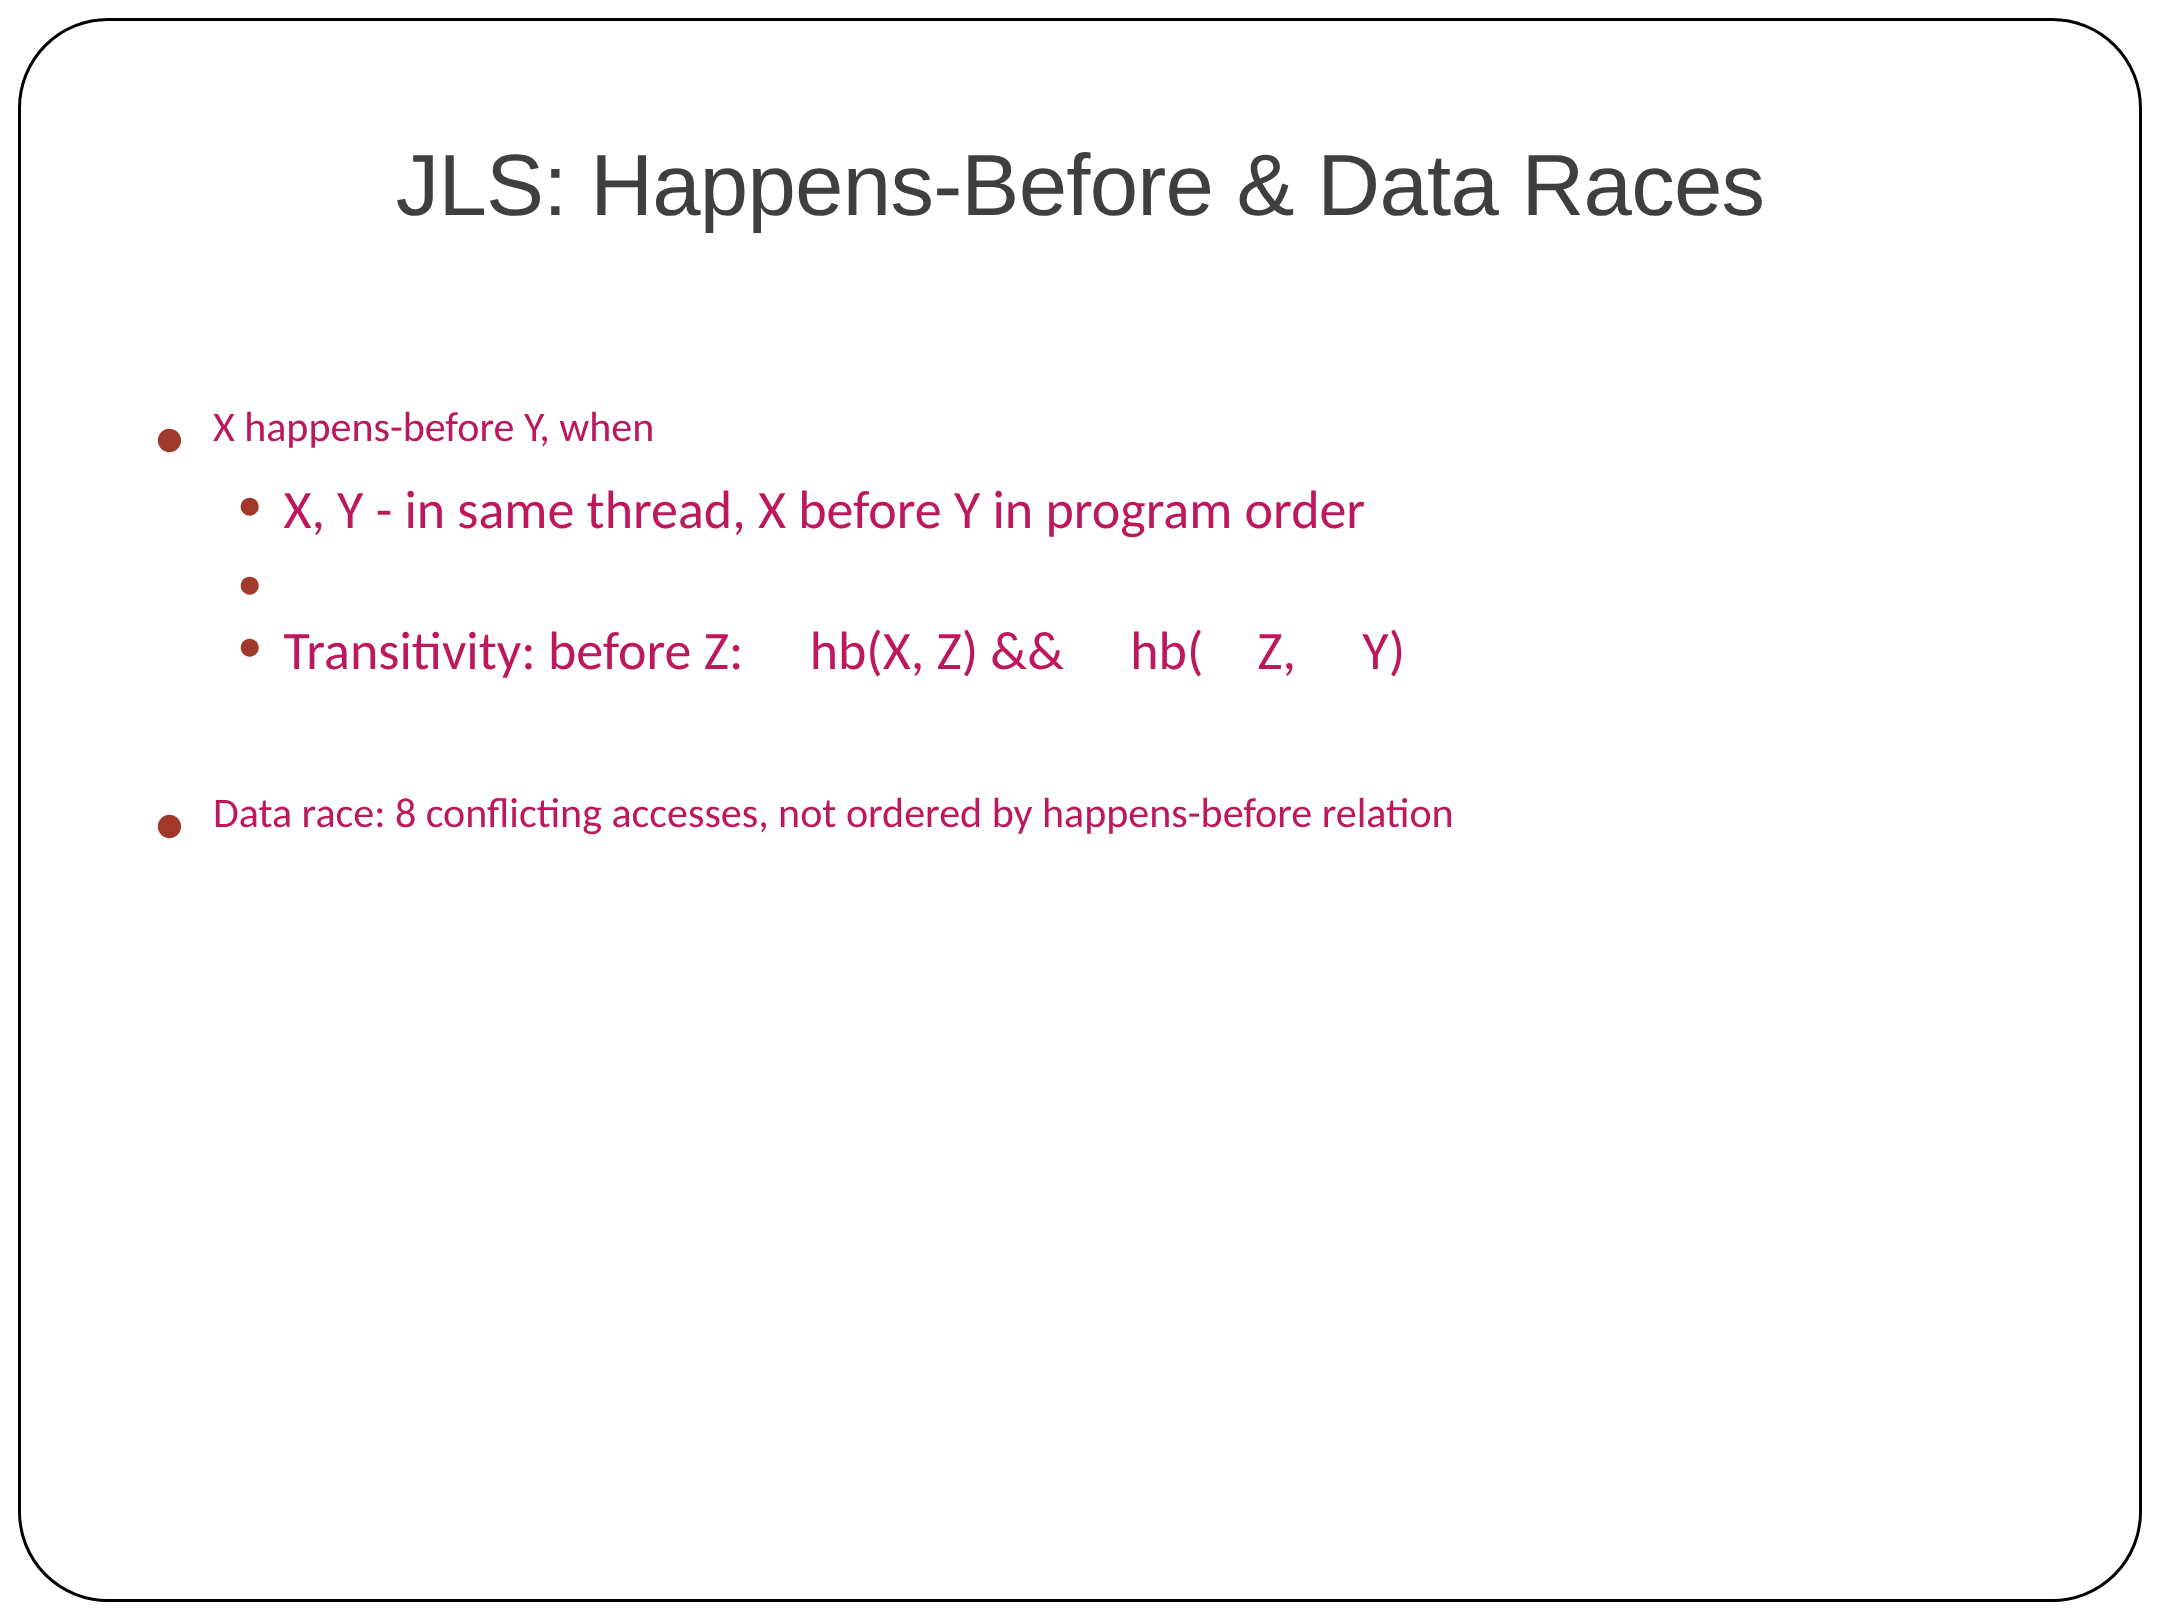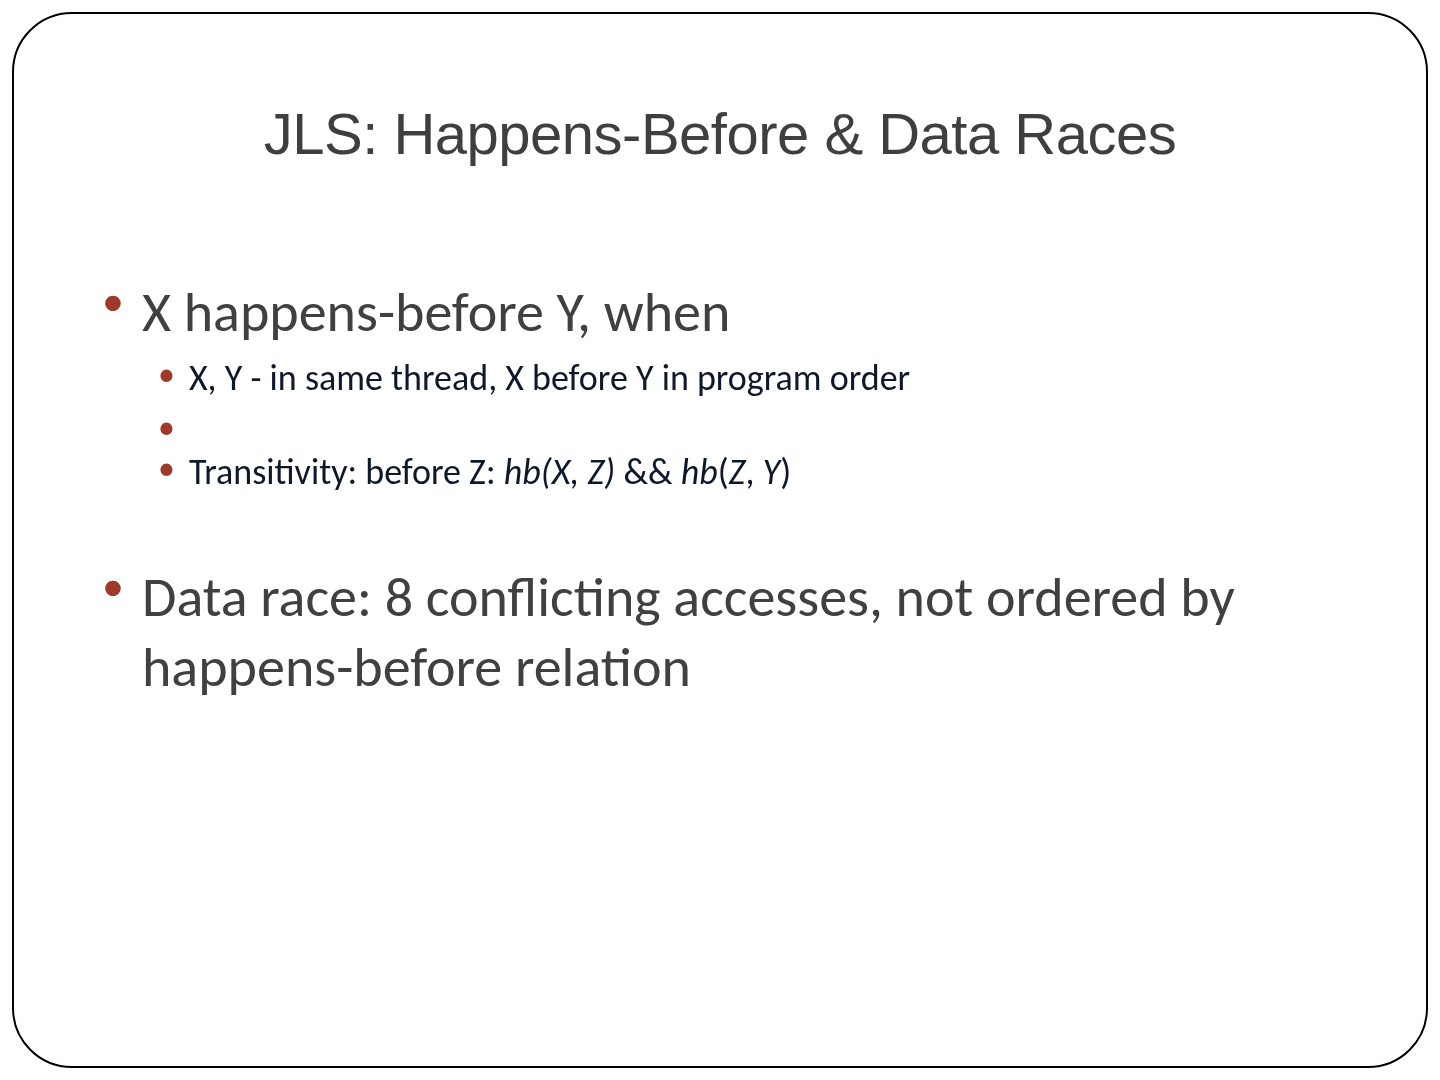--- a/index.html
+++ b/index.html
@@ -23,67 +23,67 @@
     border: 2px solid #000000;
     border-radius: 60px;
     padding: 60px 70px 60px 70px;
   }
   .title {
     font-family: Arial, Helvetica, sans-serif;
     font-size: 58px;
     font-weight: 400;
     color: #3f3f3f;
     text-align: center;
-    margin-top: 26px;
+    margin-top: 16px;
     margin-bottom: 110px;
     letter-spacing: -0.5px;
   }
   .content {
     padding-left: 18px;
   }
   .bullet-l1 {
     display: flex;
     align-items: flex-start;
     margin-bottom: 8px;
   }
   .bullet-l1 .dot {
     color: #a0392a;
     font-size: 44px;
     line-height: 36px;
     margin-right: 18px;
     margin-top: 6px;
   }
   .bullet-l1 .text {
-    font-size: 56px;
-    color: #404040;
+    font-size: 28px;
+    color: #be185d;
     line-height: 1.25;
   }
   .bullet-l2 {
     display: flex;
     align-items: flex-start;
     margin-left: 56px;
     margin-bottom: 6px;
   }
   .bullet-l2 .dot {
     color: #a0392a;
     font-size: 34px;
     line-height: 30px;
     margin-right: 14px;
     margin-top: 5px;
   }
   .bullet-l2 .text {
     font-size: 36px;
-    color: #0f172a;
+    color: #be185d;
     line-height: 1.3;
   }
   .gap {
     height: 60px;
   }
   .italic {
-    font-style: italic;
+    margin-left: 36px;
   }
 </style>
 </head>
 <body>
 
 <div class="slide-frame">
   <h1 class="title">JLS: Happens-Before &amp; Data Races</h1>
 
   <div class="content">
 

